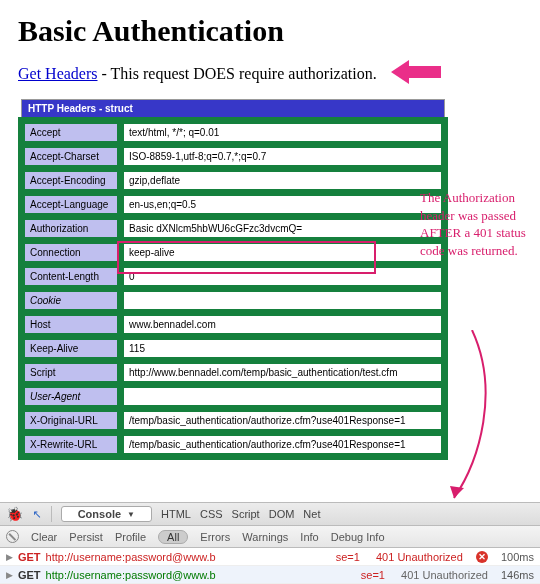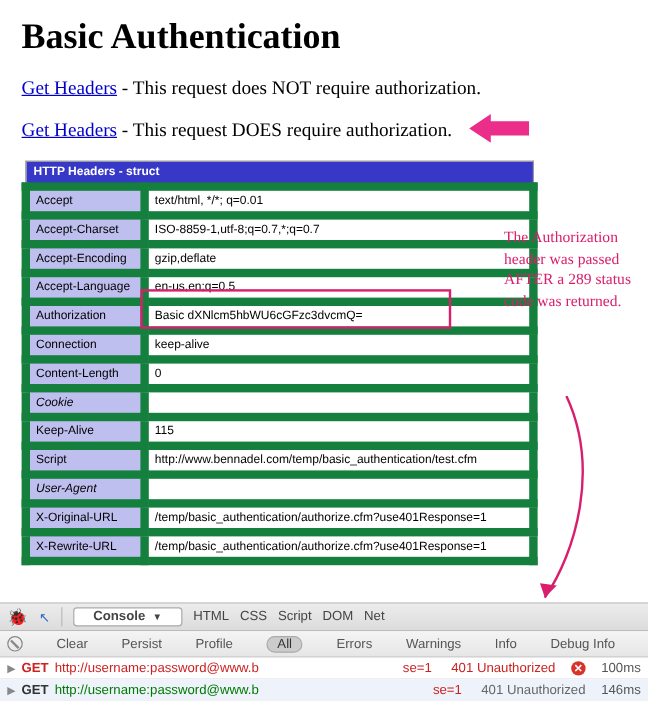--- a/index.html
+++ b/index.html
@@ -24,21 +24,21 @@
   .note { position:absolute; left:420px; top:189px; width:110px; color:#D81E6C; font-family:"Comic Sans MS","Marker Felt",cursive; font-size:13px; line-height:1.35; }
   .note-arrow { position:absolute; left:440px; top:330px; width:70px; height:175px; pointer-events:none;}
   
   .devtools { position:absolute; left:0; bottom:0; width:540px; font-family:"Lucida Grande",Arial,sans-serif; font-size:11px;}
   .dt-bar { background:linear-gradient(#ececec,#dcdcdc); border-top:1px solid #bbb; border-bottom:1px solid #bbb; height:24px; display:flex; align-items:center; gap:9px; padding:0 6px;}
   .dt-bar .bug{color:#c57a1c;font-size:14px;}
   .dt-sep{width:1px;height:16px;background:#bbb;}
   .dt-tab{color:#444;}
   .dt-tab.active{font-weight:bold; background:#fff; border:1px solid #aaa; border-radius:3px; padding:1px 16px; display:inline-flex; align-items:center; gap:6px;}
   .dt-tab.active .tri{font-size:8px;}
-  .dt-sub { background:linear-gradient(#f4f4f4,#e6e6e6); border-bottom:1px solid #bbb; height:22px; display:flex; align-items:center; gap:28px; padding:0 6px; color:#555;}
+  .dt-sub { background:linear-gradient(#f4f4f4,#e6e6e6); border-bottom:1px solid #bbb; height:22px; display:flex; align-items:center; gap:12px; padding:0 6px; color:#555;}
   .dt-sub .noentry{display:inline-flex;width:13px;height:13px;border:1.5px solid #888;border-radius:50%;align-items:center;justify-content:center;}
   .dt-sub .noentry::after{content:"";width:9px;height:1.5px;background:#888;transform:rotate(45deg);}
   .dt-sub .pill{background:#ccc;border:1px solid #aaa;border-radius:9px;padding:0 8px;color:#333;}
   .dt-rows{background:#fff;}
   .dt-row{display:flex;align-items:center;height:18px;padding:0 6px;gap:5px;border-bottom:1px solid #eee;}
   .dt-row.alt{background:#eef3fb;}
   .rtri{color:#888;font-size:9px;}
   .method{color:#333;font-weight:bold;}
   .method.red{color:#C22;}
   .url{color:#C22;}
@@ -49,23 +49,20 @@
   .status.gray{color:#666;font-weight:normal;}
   .errcirc{display:inline-flex;width:12px;height:12px;background:#D8332A;border-radius:50%;color:#fff;align-items:center;justify-content:center;font-size:9px;font-weight:bold;}
   .time{color:#555;}
 </style>
 </head>
 <body>
 
 <div class="page">
   <h1>Basic Authentication</h1>
 
-  <p class="para">
-    <a href="#" class="link">Get Headers</a><span> - This request does NOT require authorization.</span>
-  </p>
 
   <p class="para">
     <a href="#" class="link">Get Headers</a><span> - This request DOES require authorization.</span>
     <span class="arrow">
       <svg width="50" height="24" viewBox="0 0 50 24">
           <polygon points="0,12 18,0 18,6 50,6 50,18 18,18 18,24" fill="#EA2E89"></polygon>
         </svg>
     </span>
   </p>
 
@@ -103,20 +100,24 @@
           </tr>
           <tr>
             <td class="k">Content-Length</td>
             <td class="v">0</td>
           </tr>
           <tr>
             <td class="k ital">Cookie</td>
             <td class="v"></td>
           </tr>
           <tr>
+            <td class="k">Host</td>
+            <td class="v">www.bennadel.com</td>
+          </tr>
+          <tr>
             <td class="k">Keep-Alive</td>
             <td class="v">115</td>
           </tr>
           <tr>
             <td class="k">Script</td>
             <td class="v">http://www.bennadel.com/temp/basic_authentication/test.cfm</td>
           </tr>
           <tr>
             <td class="k ital">User-Agent</td>
             <td class="v"></td>
@@ -129,21 +130,21 @@
             <td class="k">X-Rewrite-URL</td>
             <td class="v">/temp/basic_authentication/authorize.cfm?use401Response=1</td>
           </tr>
         </tbody>
     </table>
   </div>
 </div>
 
 <div class="hl-box"></div>
 
-<div class="note">The Authorization header was passed AFTER a 289 status code was returned.</div>
+<div class="note">The Authorization header was passed AFTER a 401 status code was returned.</div>
 <svg class="note-arrow" viewBox="0 0 70 175">
   <path d="M32,0 C60,60 40,130 14,168" stroke="#D81E6C" stroke-width="2" fill="none"></path>
   <polygon points="14,168 24,158 10,156" fill="#D81E6C"></polygon>
 </svg>
 
 <div class="devtools">
   <div class="dt-bar">
     <span class="bug">🐞</span>
     <span style="color:#2a63c4;">↖</span>
     <span class="dt-sep"></span>

